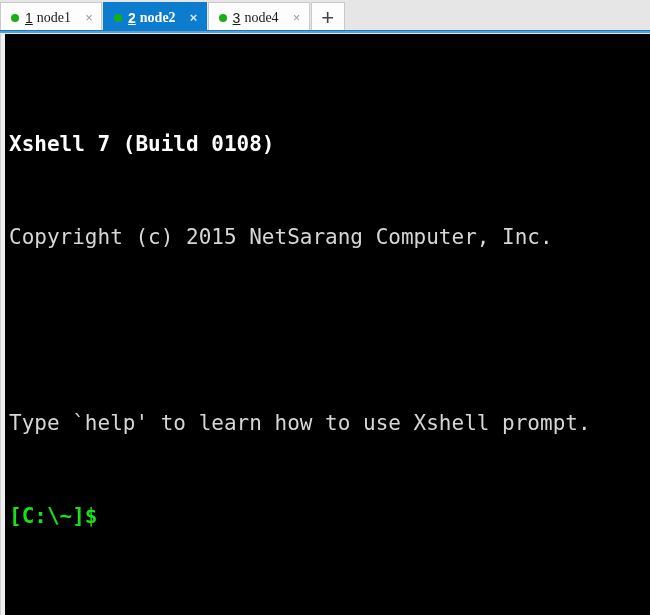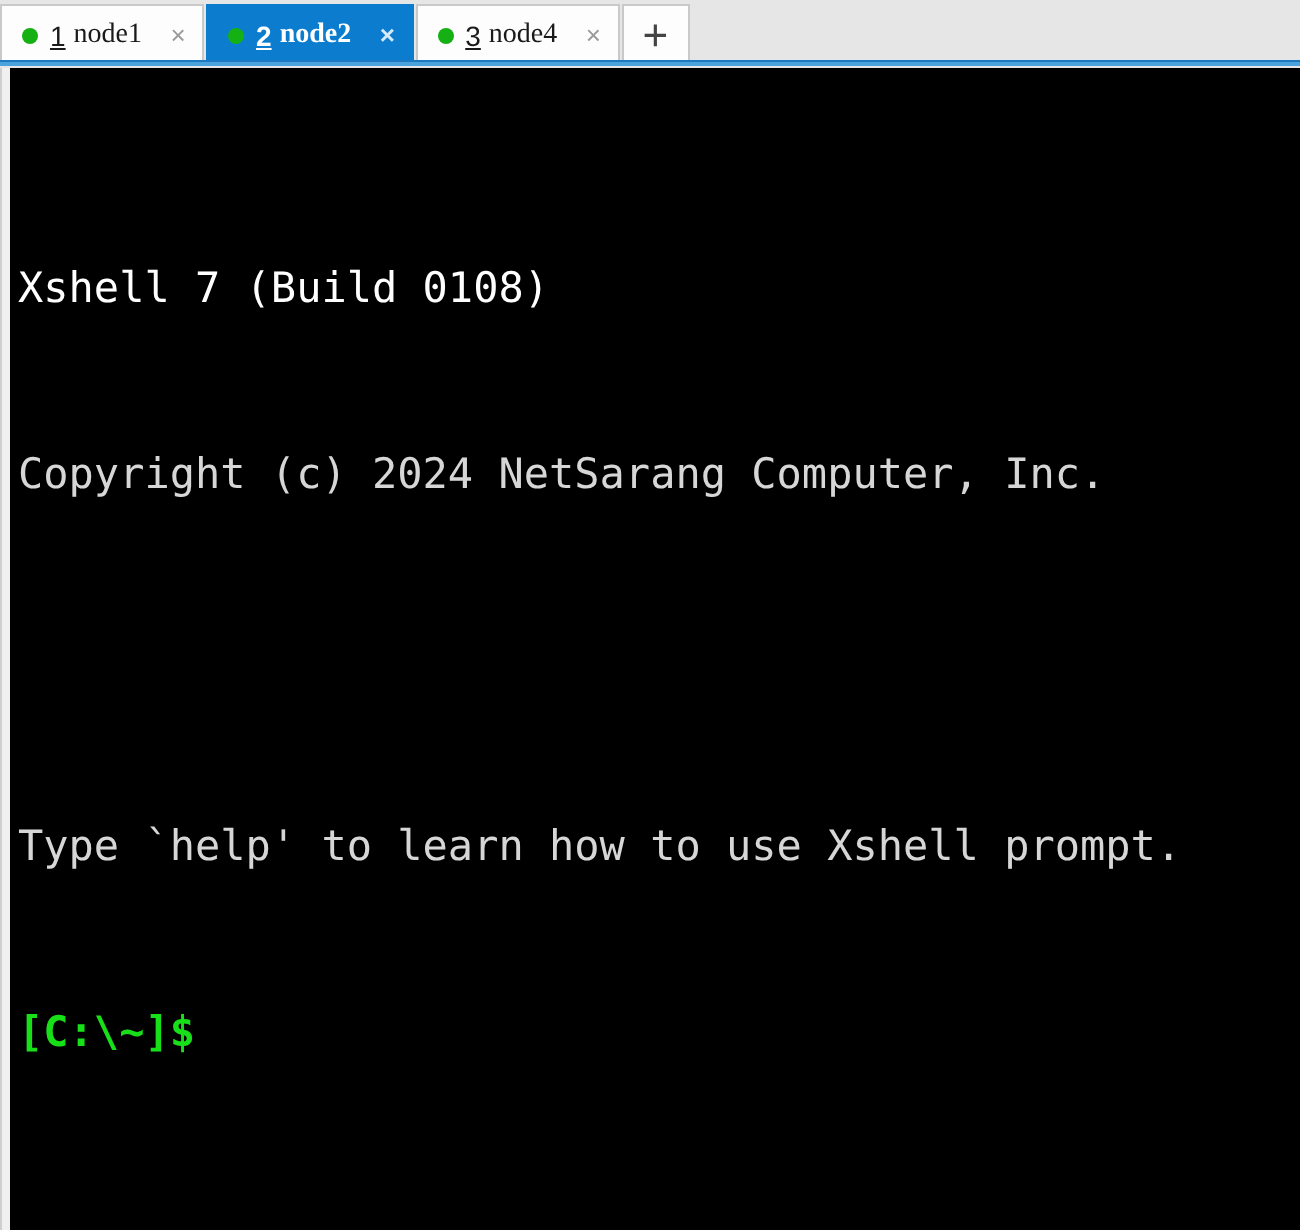--- a/index.html
+++ b/index.html
@@ -135,21 +135,21 @@
     top: 2px; left: 4px;
     width: 1400px;
     color: #d6d6d6;
     font-family: "DejaVu Sans Mono", monospace;
     font-size: 21px;
     line-height: 31px;
     white-space: pre;
     letter-spacing: 0px;
   }
   .line { height: 31px; }
-  .b { font-weight: normal; color: #ffffff; }
+  .b { font-weight: bold; color: #ffffff; }
   .green { color: #18e018; font-weight: bold; }
 </style>
 </head>
 <body>
 
 <div id="app">
 
   <div class="tabbar">
 
     <div class="tab">
@@ -177,21 +177,21 @@
   </div>
 
   <div class="tabbar-strip"></div>
   <div class="tabbar-strip-inner"></div>
 
   <div class="term-frame">
     <div class="term">
       <div class="term-inner">
 
         <div class="line"><span class="b">Xshell 7 (Build 0108)</span></div>
-        <div class="line"><span>Copyright (c) 2024 NetSarang Computer, Inc.</span></div>
+        <div class="line"><span>Copyright (c) 2015 NetSarang Computer, Inc.</span></div>
         <div class="line"><span></span></div>
         <div class="line"><span>Type `help' to learn how to use Xshell prompt.</span></div>
         <div class="line"><span class="green">[C:\~]$</span></div>
         <div class="line"><span></span></div>
         
         
         
         
         
         

